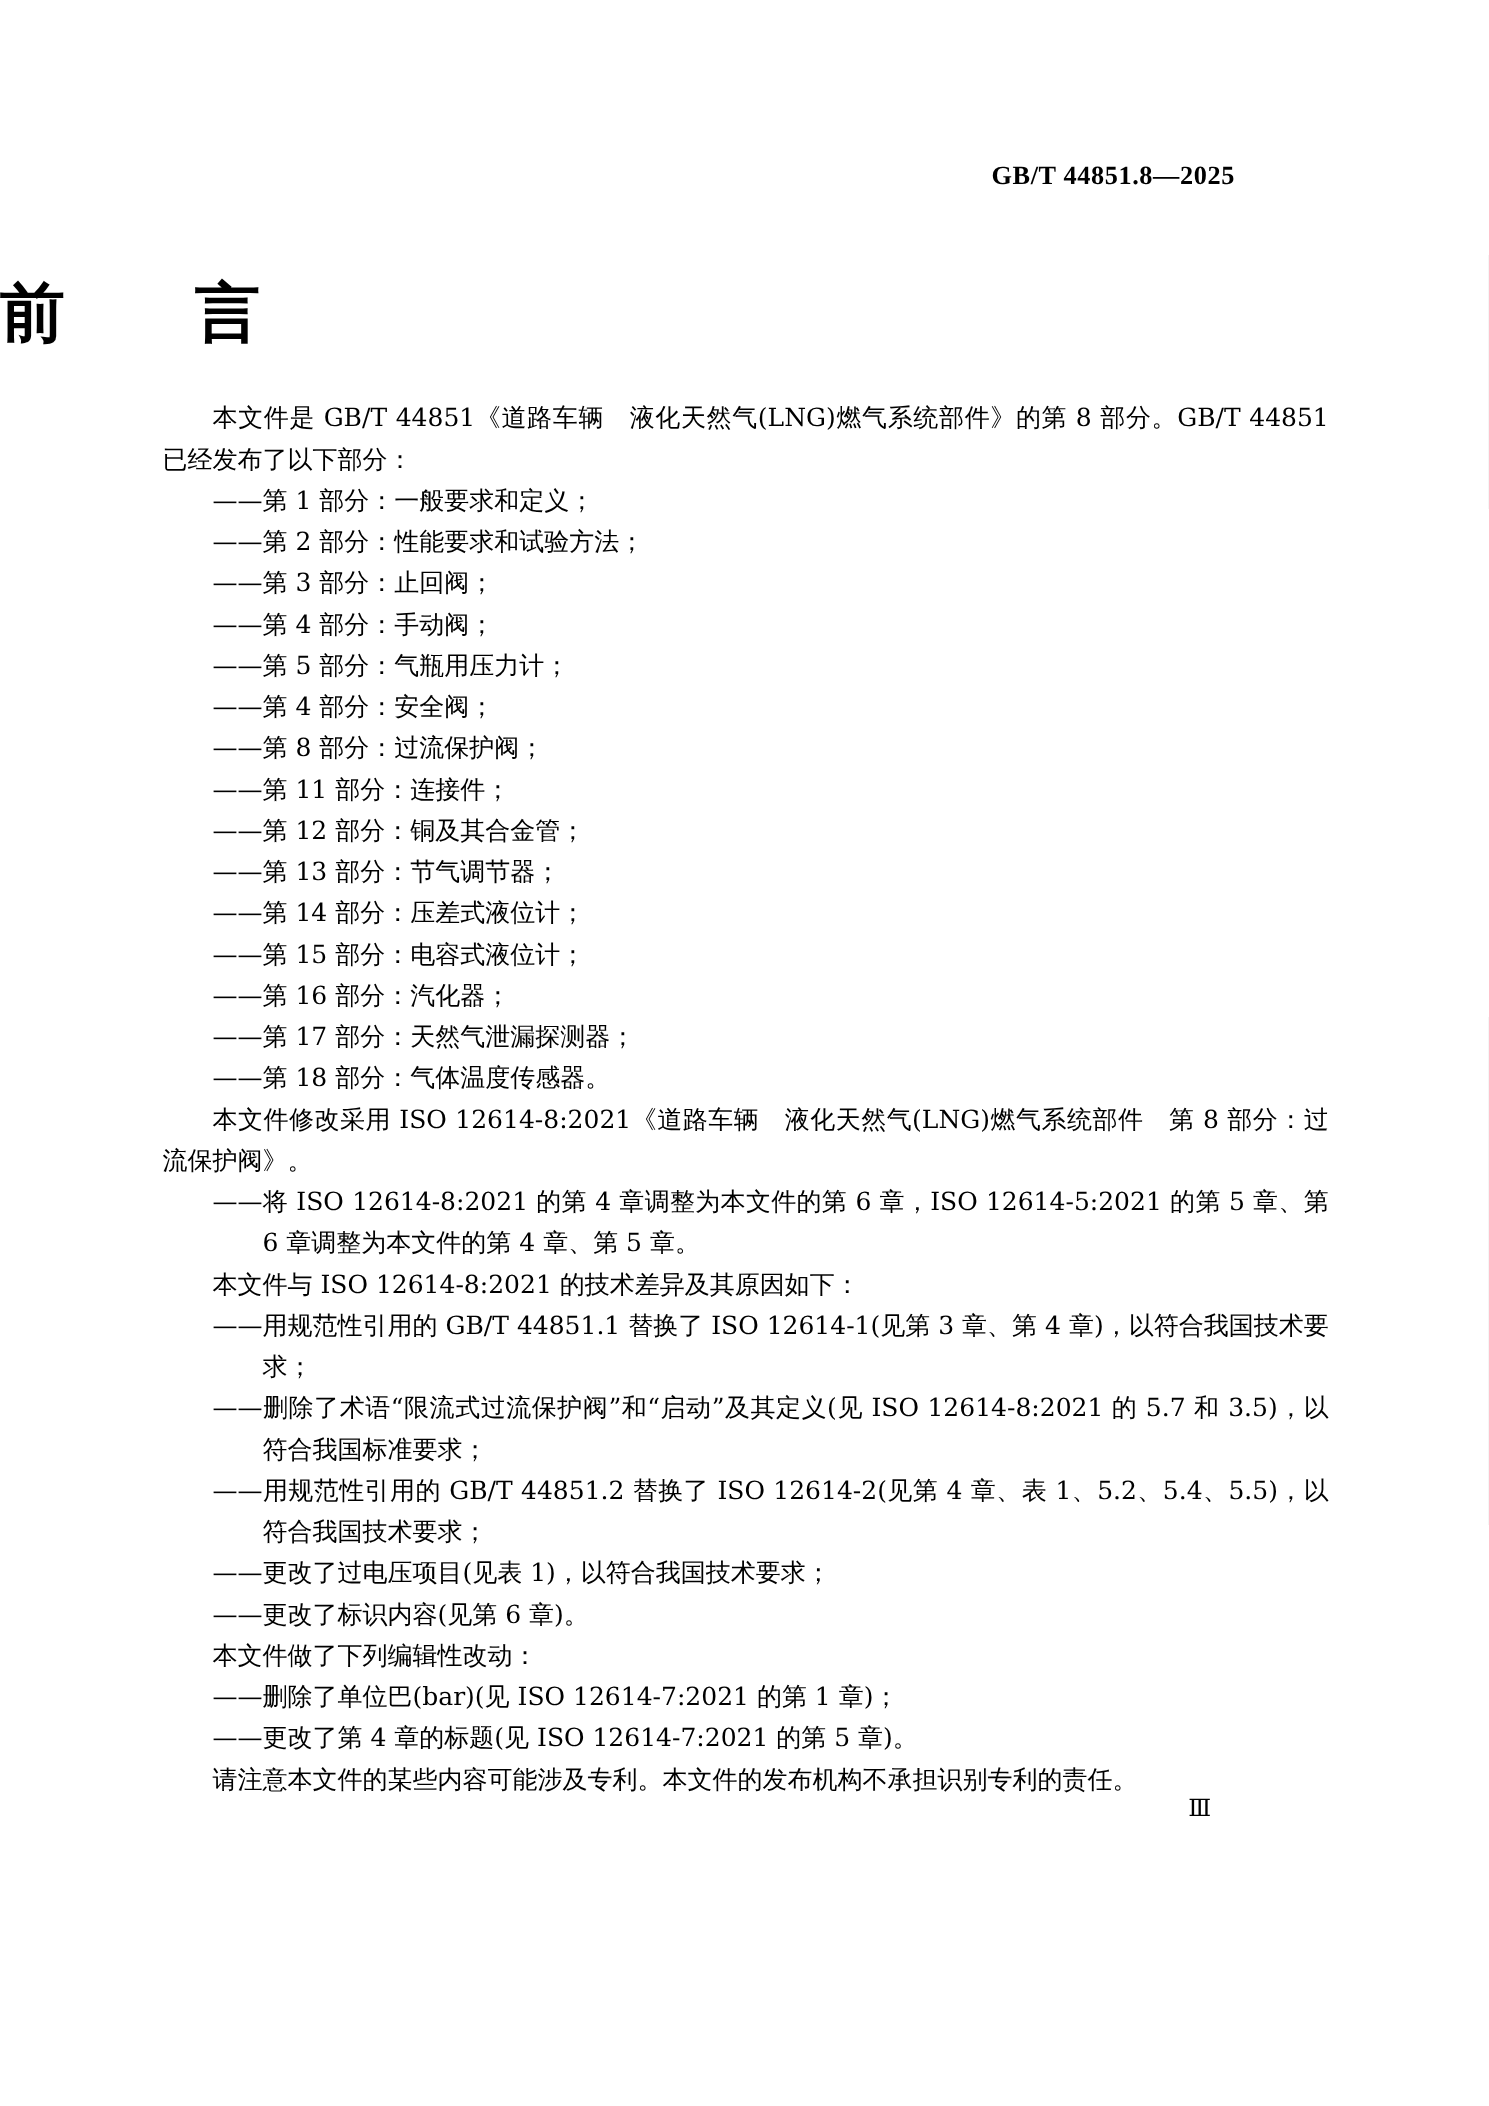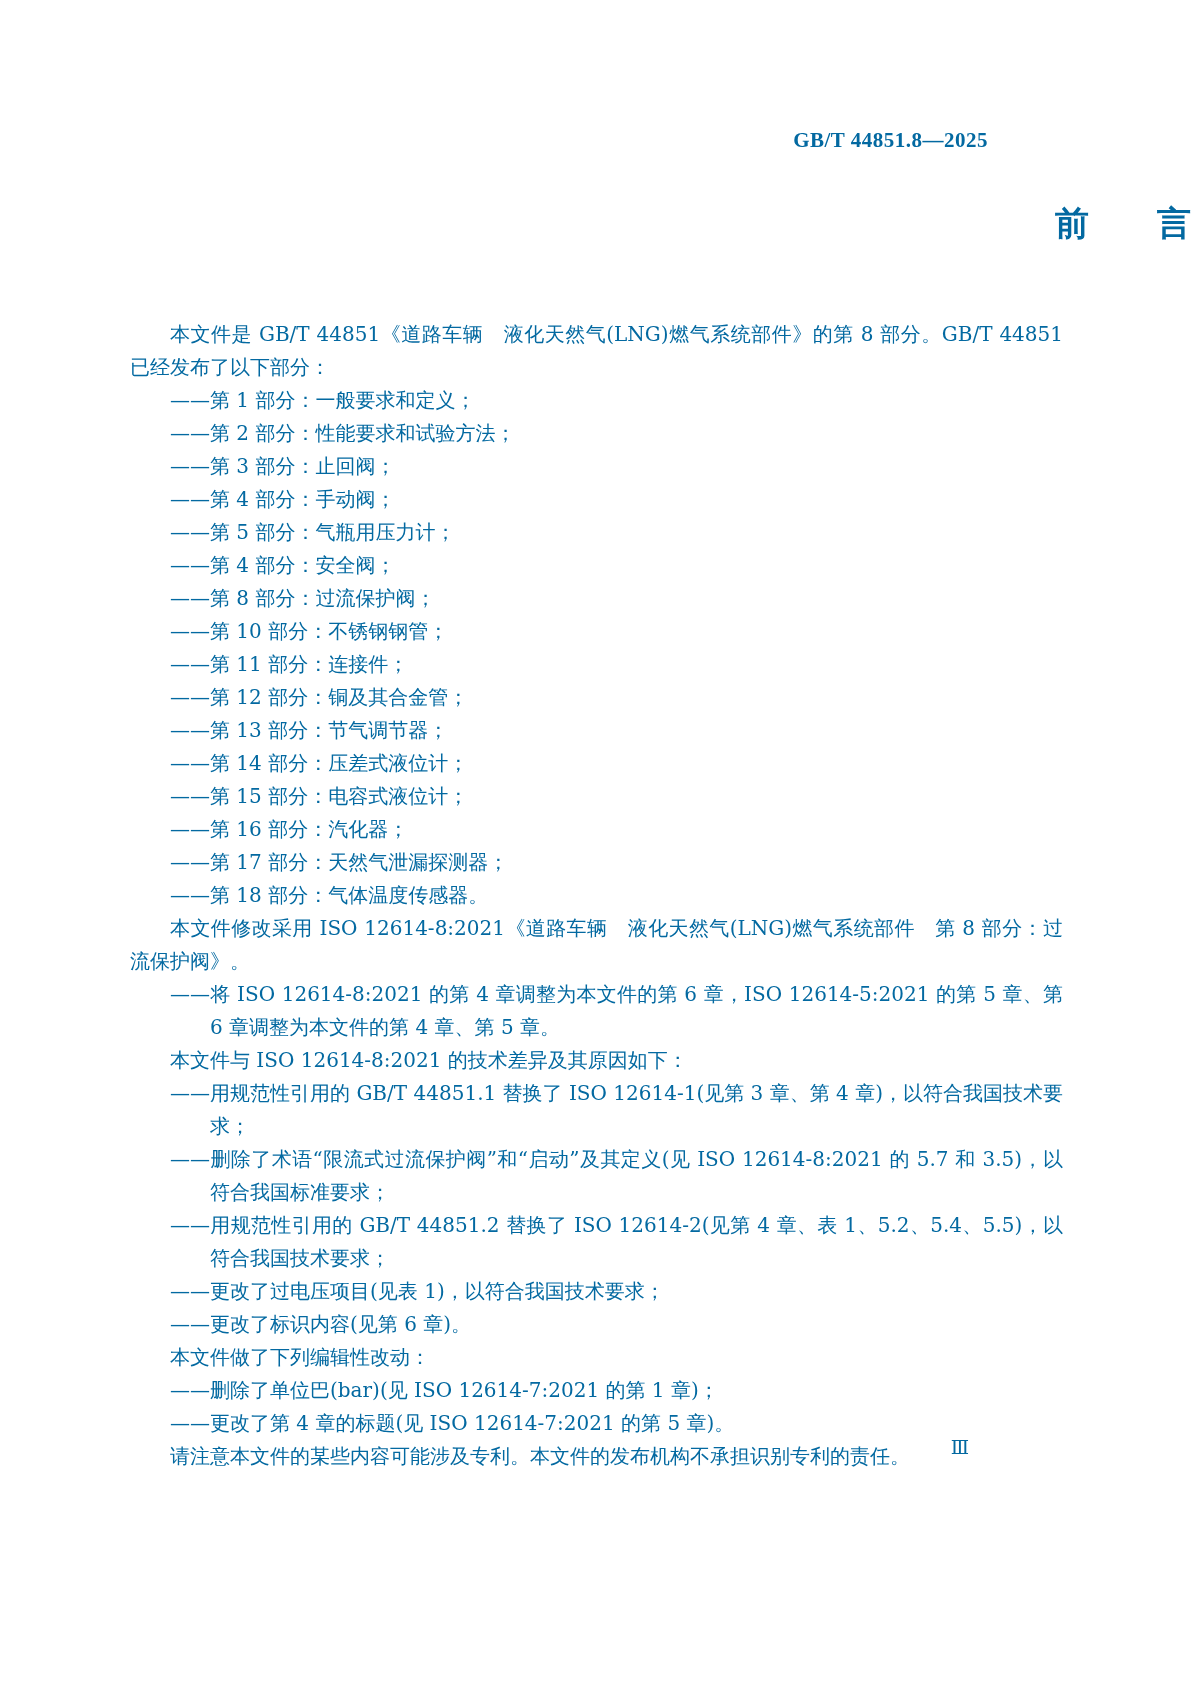--- a/index.html
+++ b/index.html
@@ -7,39 +7,39 @@
     padding: 0;
     background: #e8e8e8;
   }
   .page {
     position: relative;
     width: 1191px;
     height: 1685px;
     margin: 0 auto;
     background: #ffffff;
     font-family: "DejaVu Serif", "Liberation Serif", serif;
-    color: #0369a1;
+    color: #000000;
     overflow: hidden;
   }
   .doc-number {
     position: absolute;
     top: 128px;
     right: 203px;
     font-size: 21px;
     font-weight: bold;
     letter-spacing: 0.5px;
     font-family: "Liberation Serif", "DejaVu Serif", serif;
   }
   .doc-title {
     position: absolute;
-    top: 201px;
+    top: 216px;
     left: 0;
     width: 100%;
-    text-align: right;
-    font-size: 34px;
+    text-align: left;
+    font-size: 52px;
     font-weight: bold;
   }
   .content {
     position: absolute;
     top: 318px;
     left: 130px;
     width: 933px;
     font-size: 20px;
     line-height: 33px;
     text-align: justify;
@@ -69,21 +69,20 @@
 
   <div class="content">
     <div class="para">本文件是 GB/T 44851《道路车辆　液化天然气(LNG)燃气系统部件》的第 8 部分。GB/T 44851 已经发布了以下部分：</div>
     <div class="item">——第 1 部分：一般要求和定义；</div>
     <div class="item">——第 2 部分：性能要求和试验方法；</div>
     <div class="item">——第 3 部分：止回阀；</div>
     <div class="item">——第 4 部分：手动阀；</div>
     <div class="item">——第 5 部分：气瓶用压力计；</div>
     <div class="item">——第 4 部分：安全阀；</div>
     <div class="item">——第 8 部分：过流保护阀；</div>
-    <div class="item">——第 10 部分：不锈钢钢管；</div>
     <div class="item">——第 11 部分：连接件；</div>
     <div class="item">——第 12 部分：铜及其合金管；</div>
     <div class="item">——第 13 部分：节气调节器；</div>
     <div class="item">——第 14 部分：压差式液位计；</div>
     <div class="item">——第 15 部分：电容式液位计；</div>
     <div class="item">——第 16 部分：汽化器；</div>
     <div class="item">——第 17 部分：天然气泄漏探测器；</div>
     <div class="item">——第 18 部分：气体温度传感器。</div>
     <div class="para">本文件修改采用 ISO 12614-8:2021《道路车辆　液化天然气(LNG)燃气系统部件　第 8 部分：过流保护阀》。</div>
     <div class="item">——将 ISO 12614-8:2021 的第 4 章调整为本文件的第 6 章，ISO 12614-5:2021 的第 5 章、第 6 章调整为本文件的第 4 章、第 5 章。</div>

